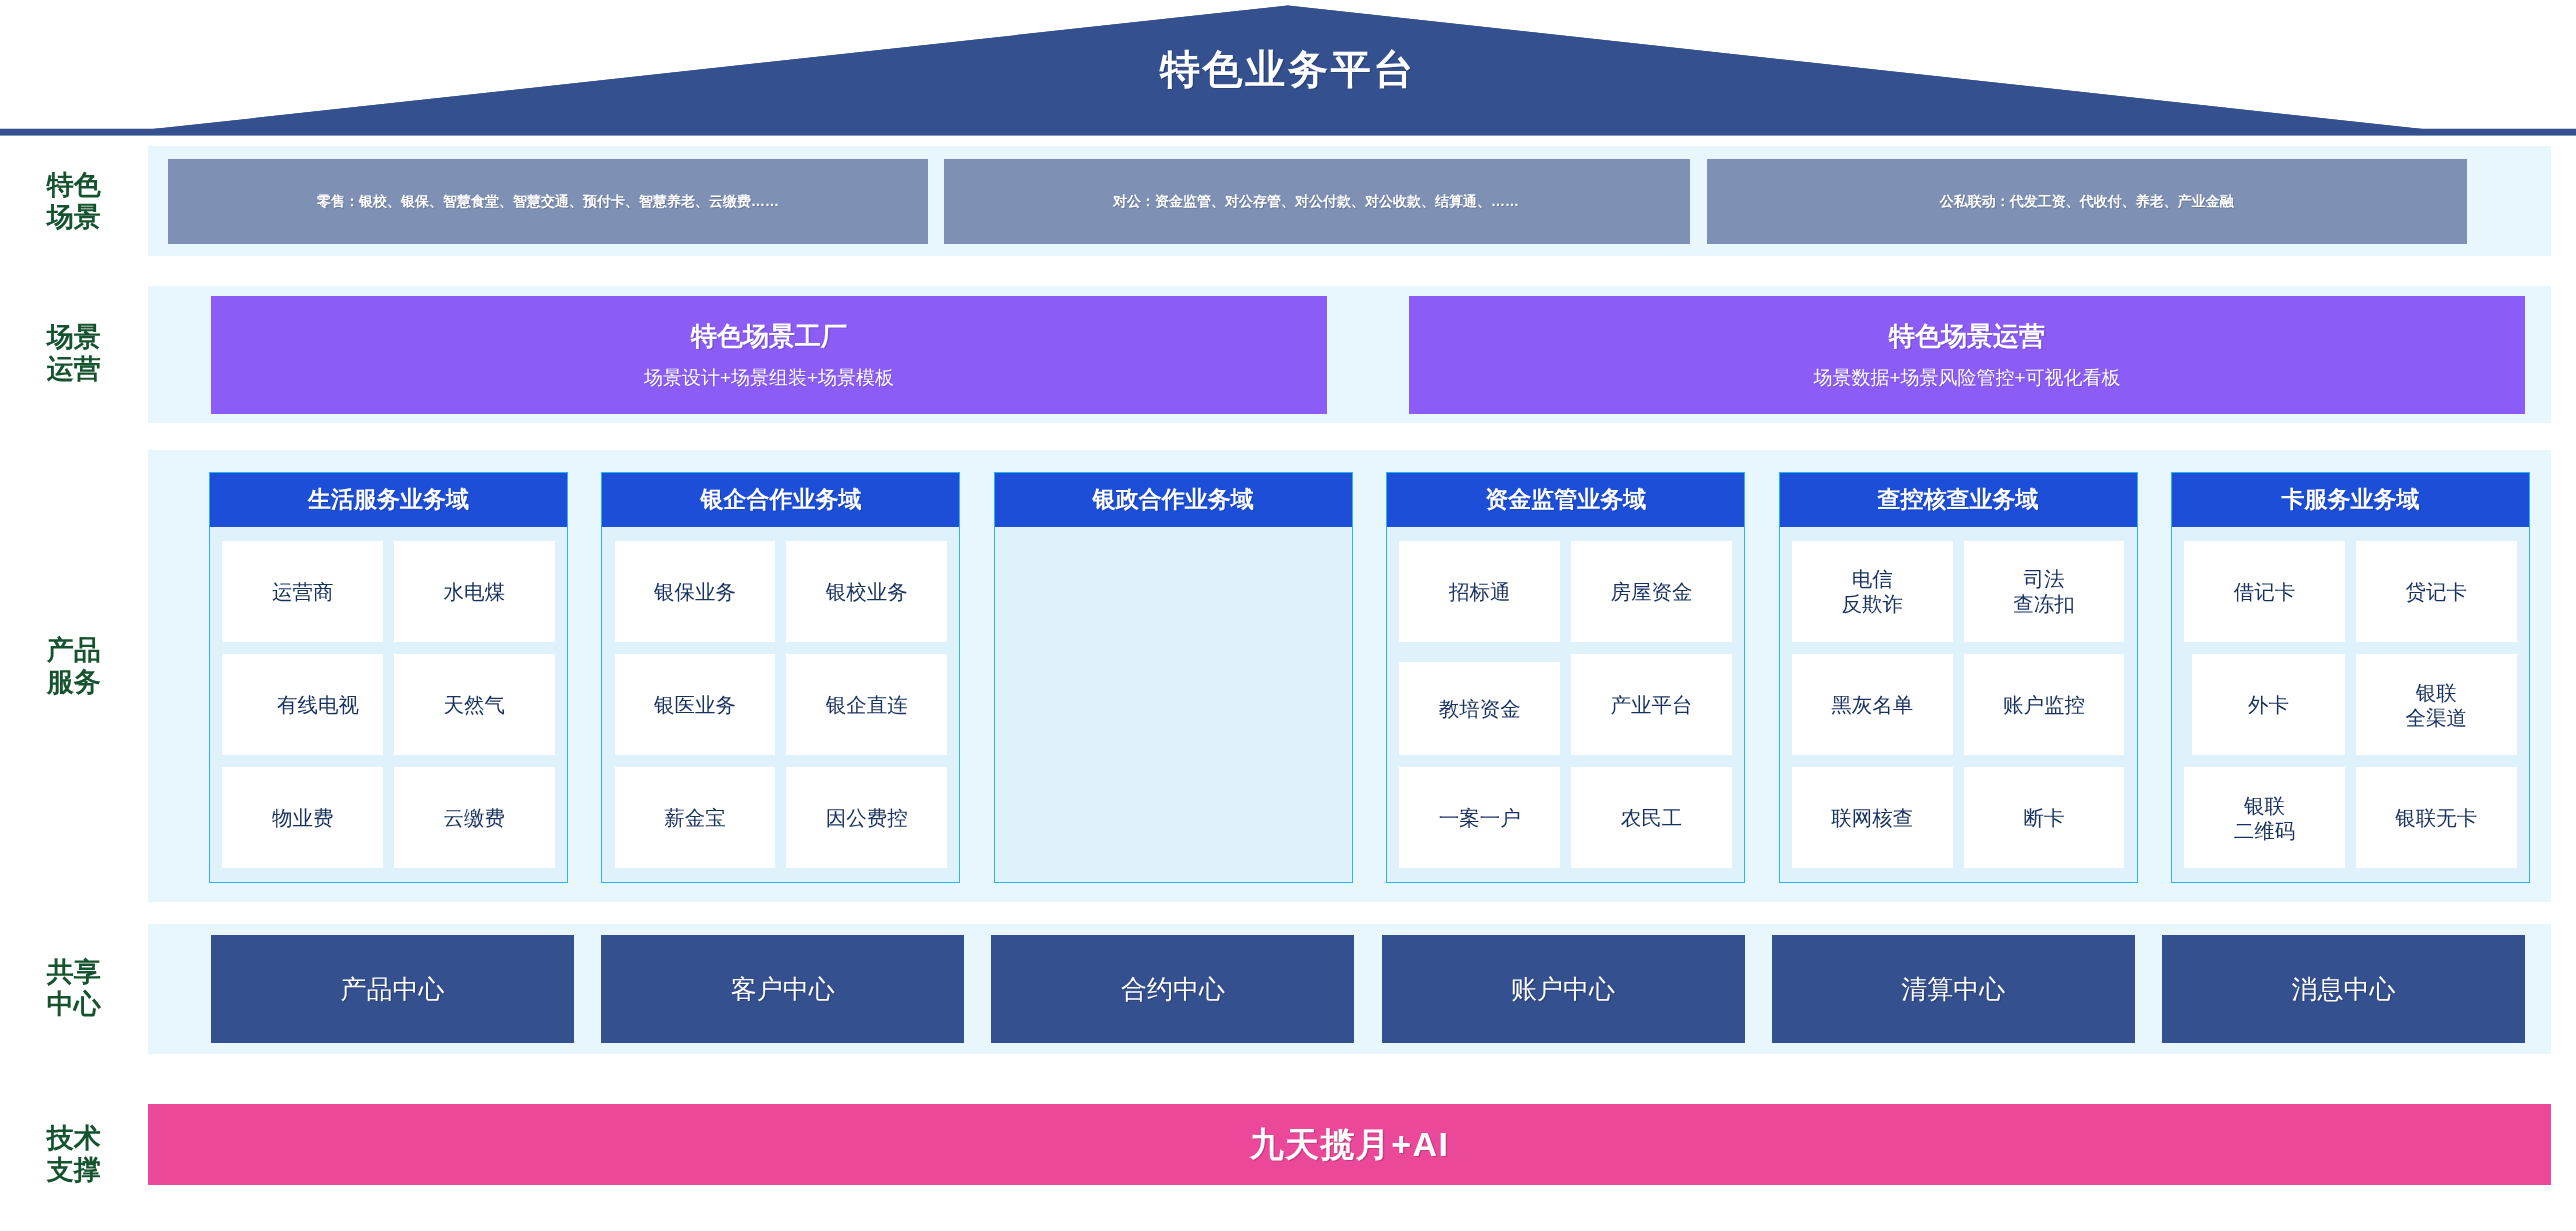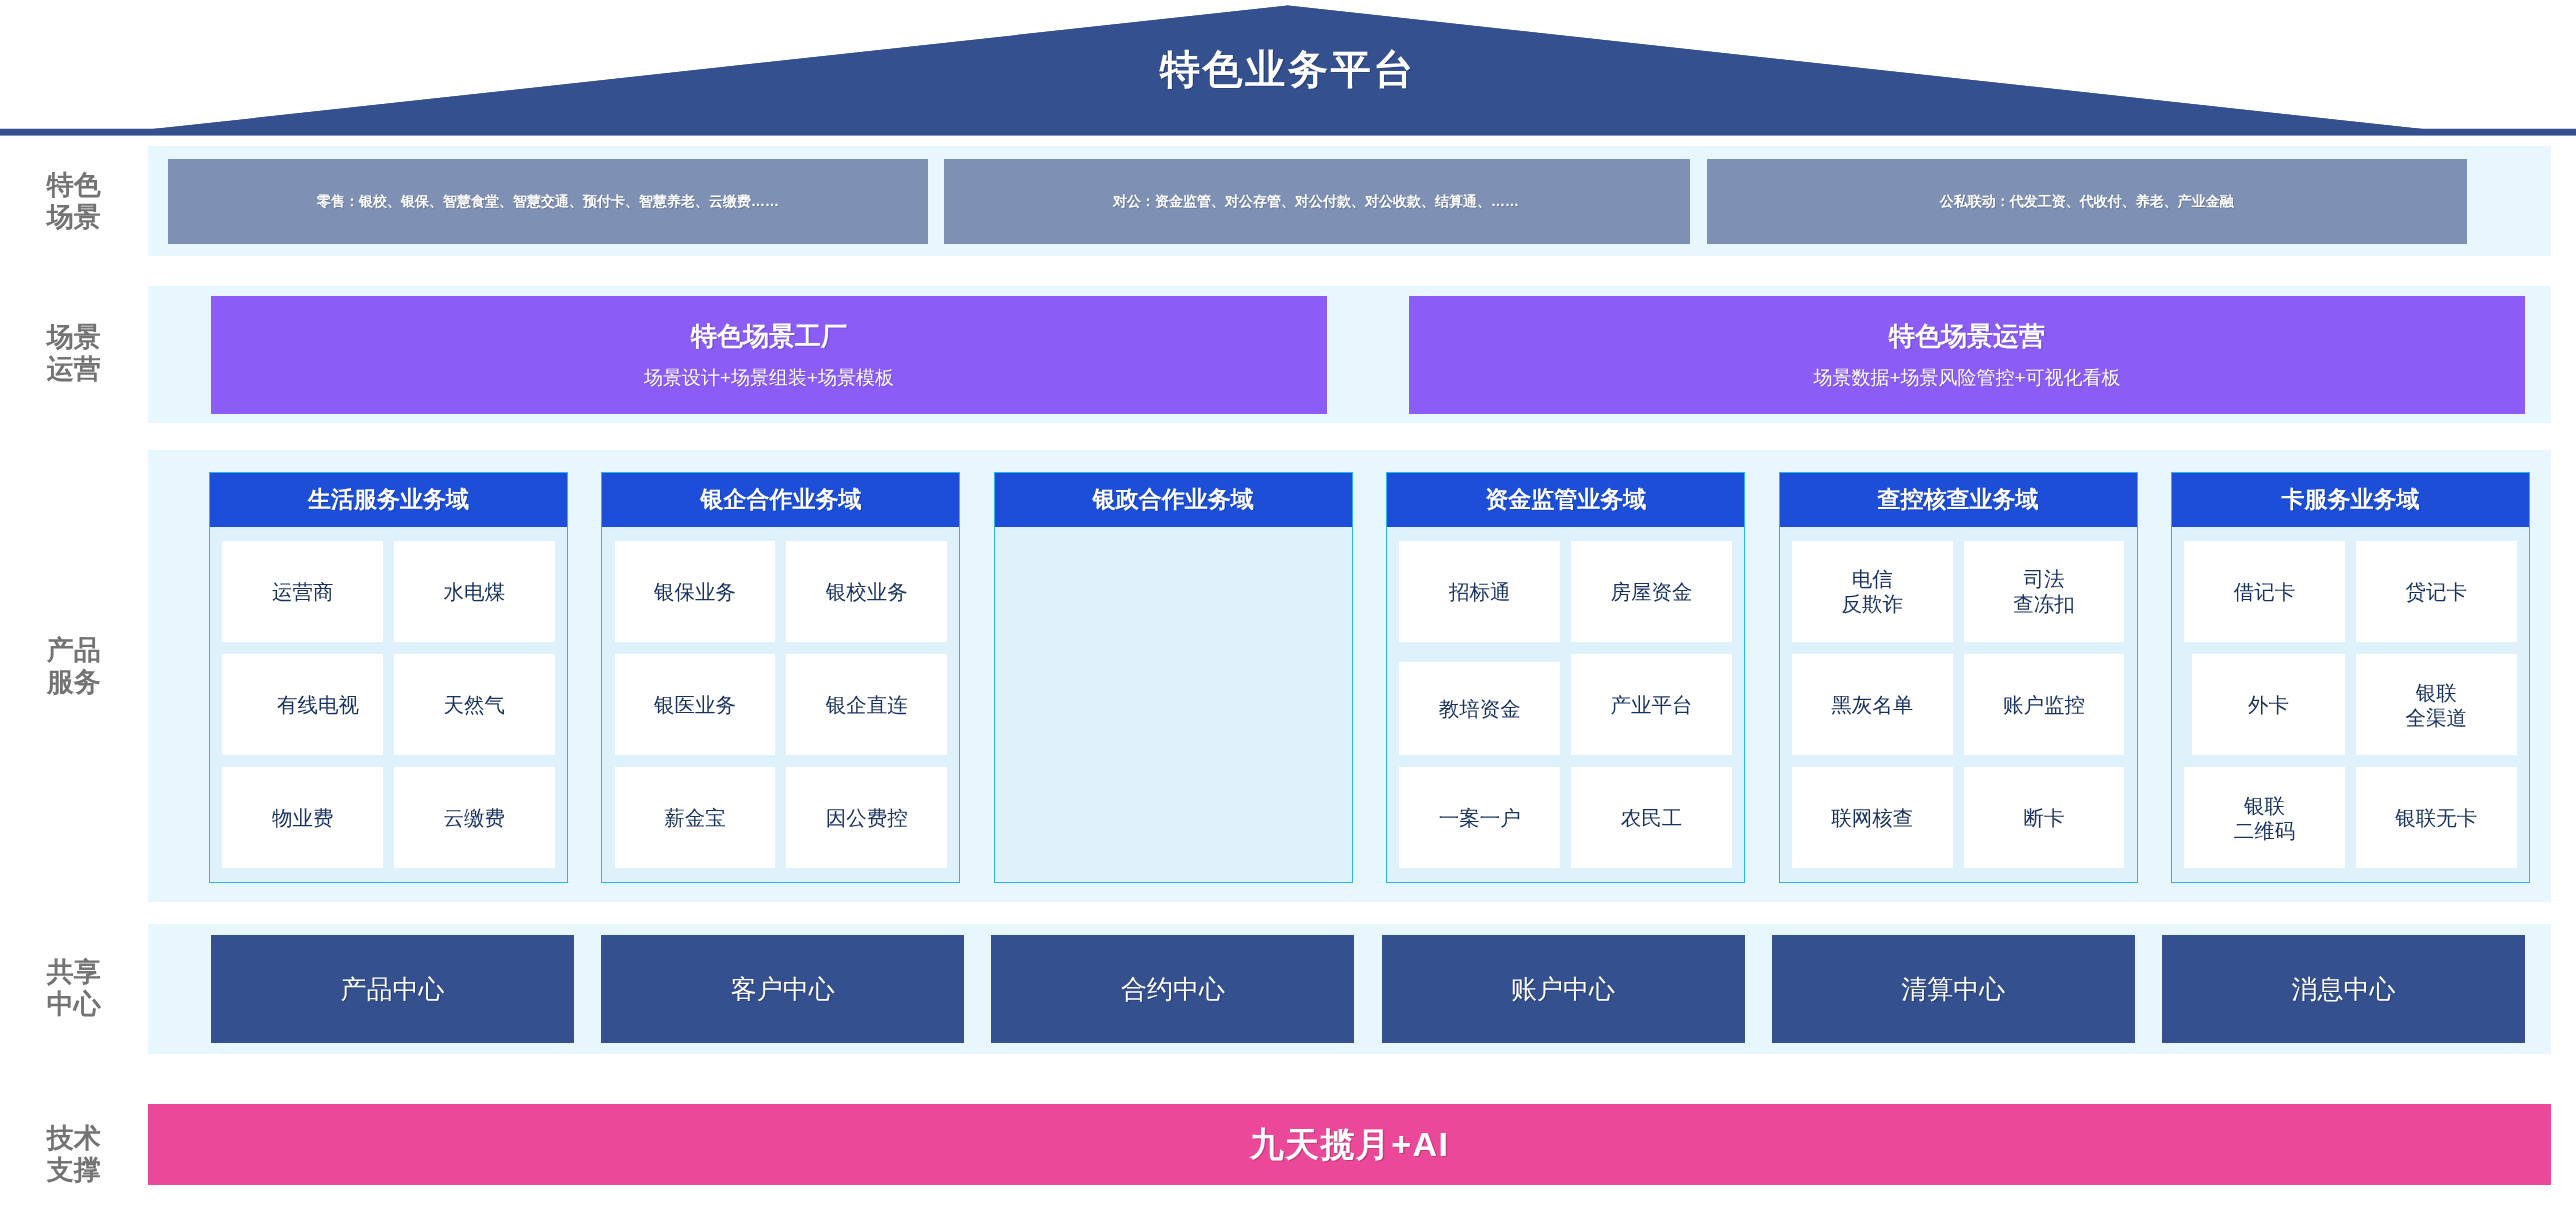--- a/index.html
+++ b/index.html
@@ -11,21 +11,21 @@
   
   #roof{position:absolute;left:0;top:0;width:2576px;height:137px;}
   #roof svg{display:block;}
   #roof-title{
     position:absolute;left:0;top:42px;width:2576px;text-align:center;
     font-size:40px;font-weight:bold;color:#ffffff;letter-spacing:2.7px;
     text-shadow:1.4px 1.4px 0 rgba(0,0,0,.18);
   }
   .rowlabel{
     position:absolute;left:12.3px;width:123px;text-align:center;
-    font-size:27px;font-weight:bold;color:#737373;line-height:1.18;
+    font-size:27px;font-weight:bold;color:#14532d;line-height:1.18;
   }
   .band{position:absolute;left:148px;width:2403px;background:#e8f6fd;}
   
   #scen-band{top:146px;height:110px;}
   #scen-inner{position:absolute;left:168px;top:159px;width:2362px;height:85px;
               display:flex;gap:16.4px;}
   .scen-box{
     background:#7e90b4;color:#ffffff;display:flex;align-items:center;justify-content:center;
     text-align:center;font-size:14px;font-weight:bold;line-height:1.45;
     padding:4.1px 15px;box-sizing:border-box;

